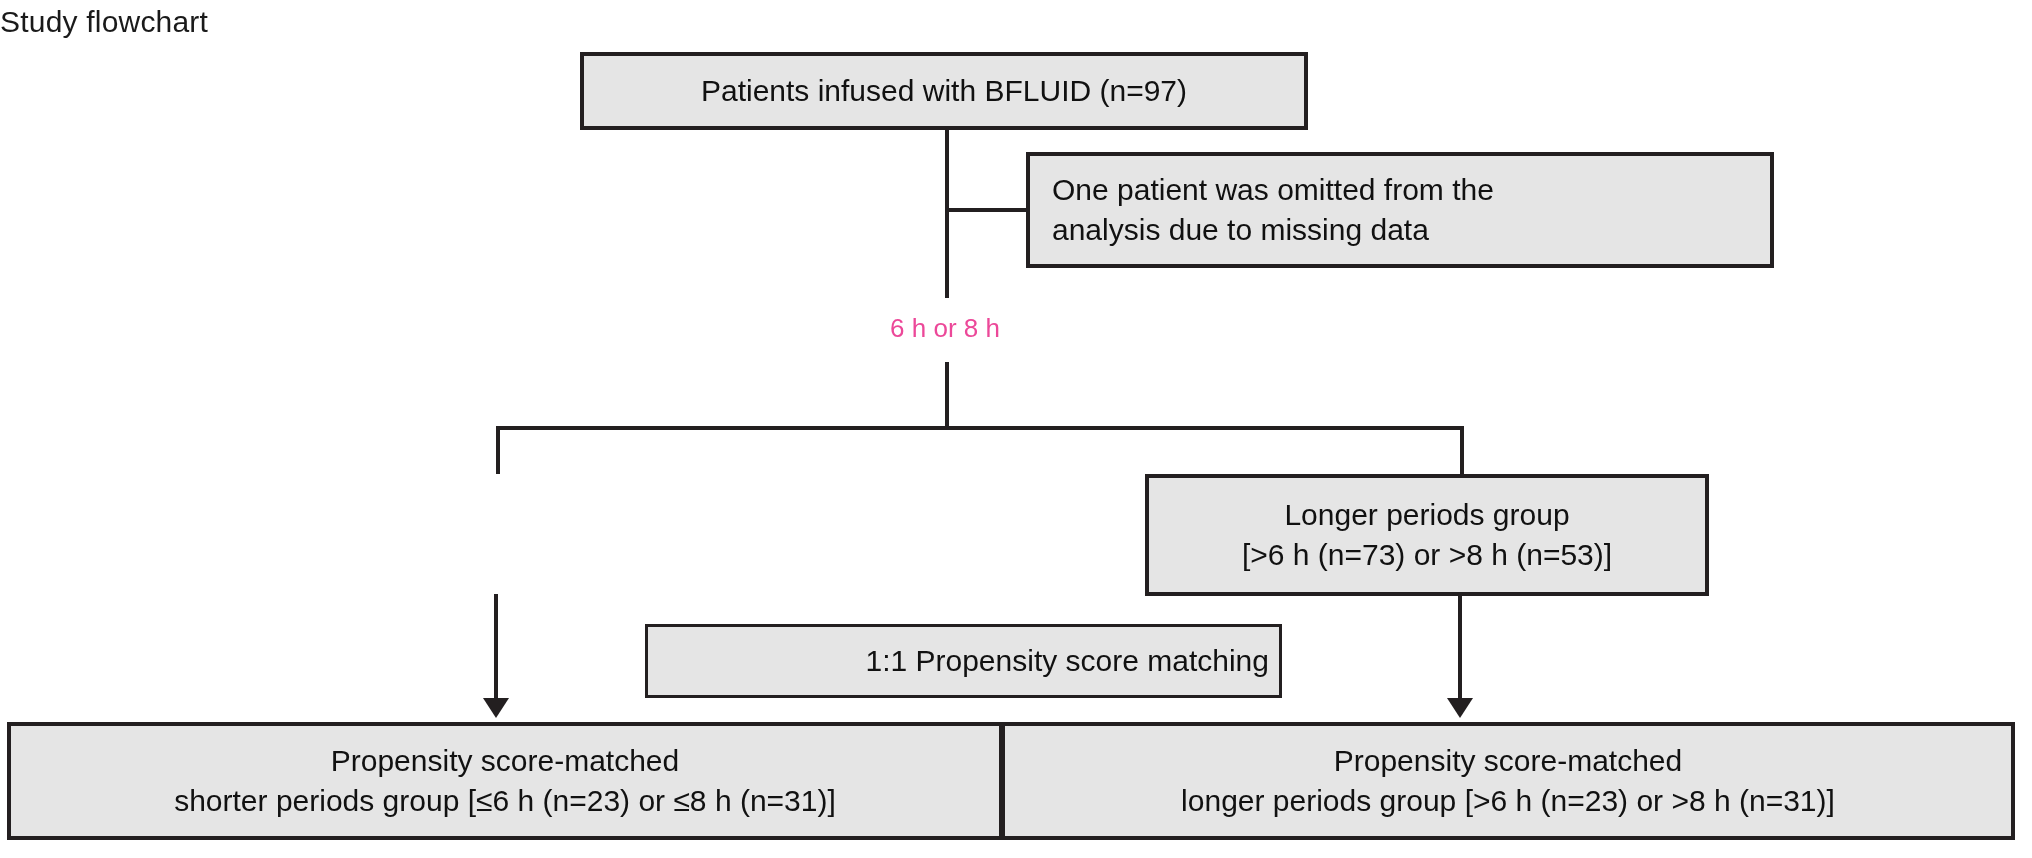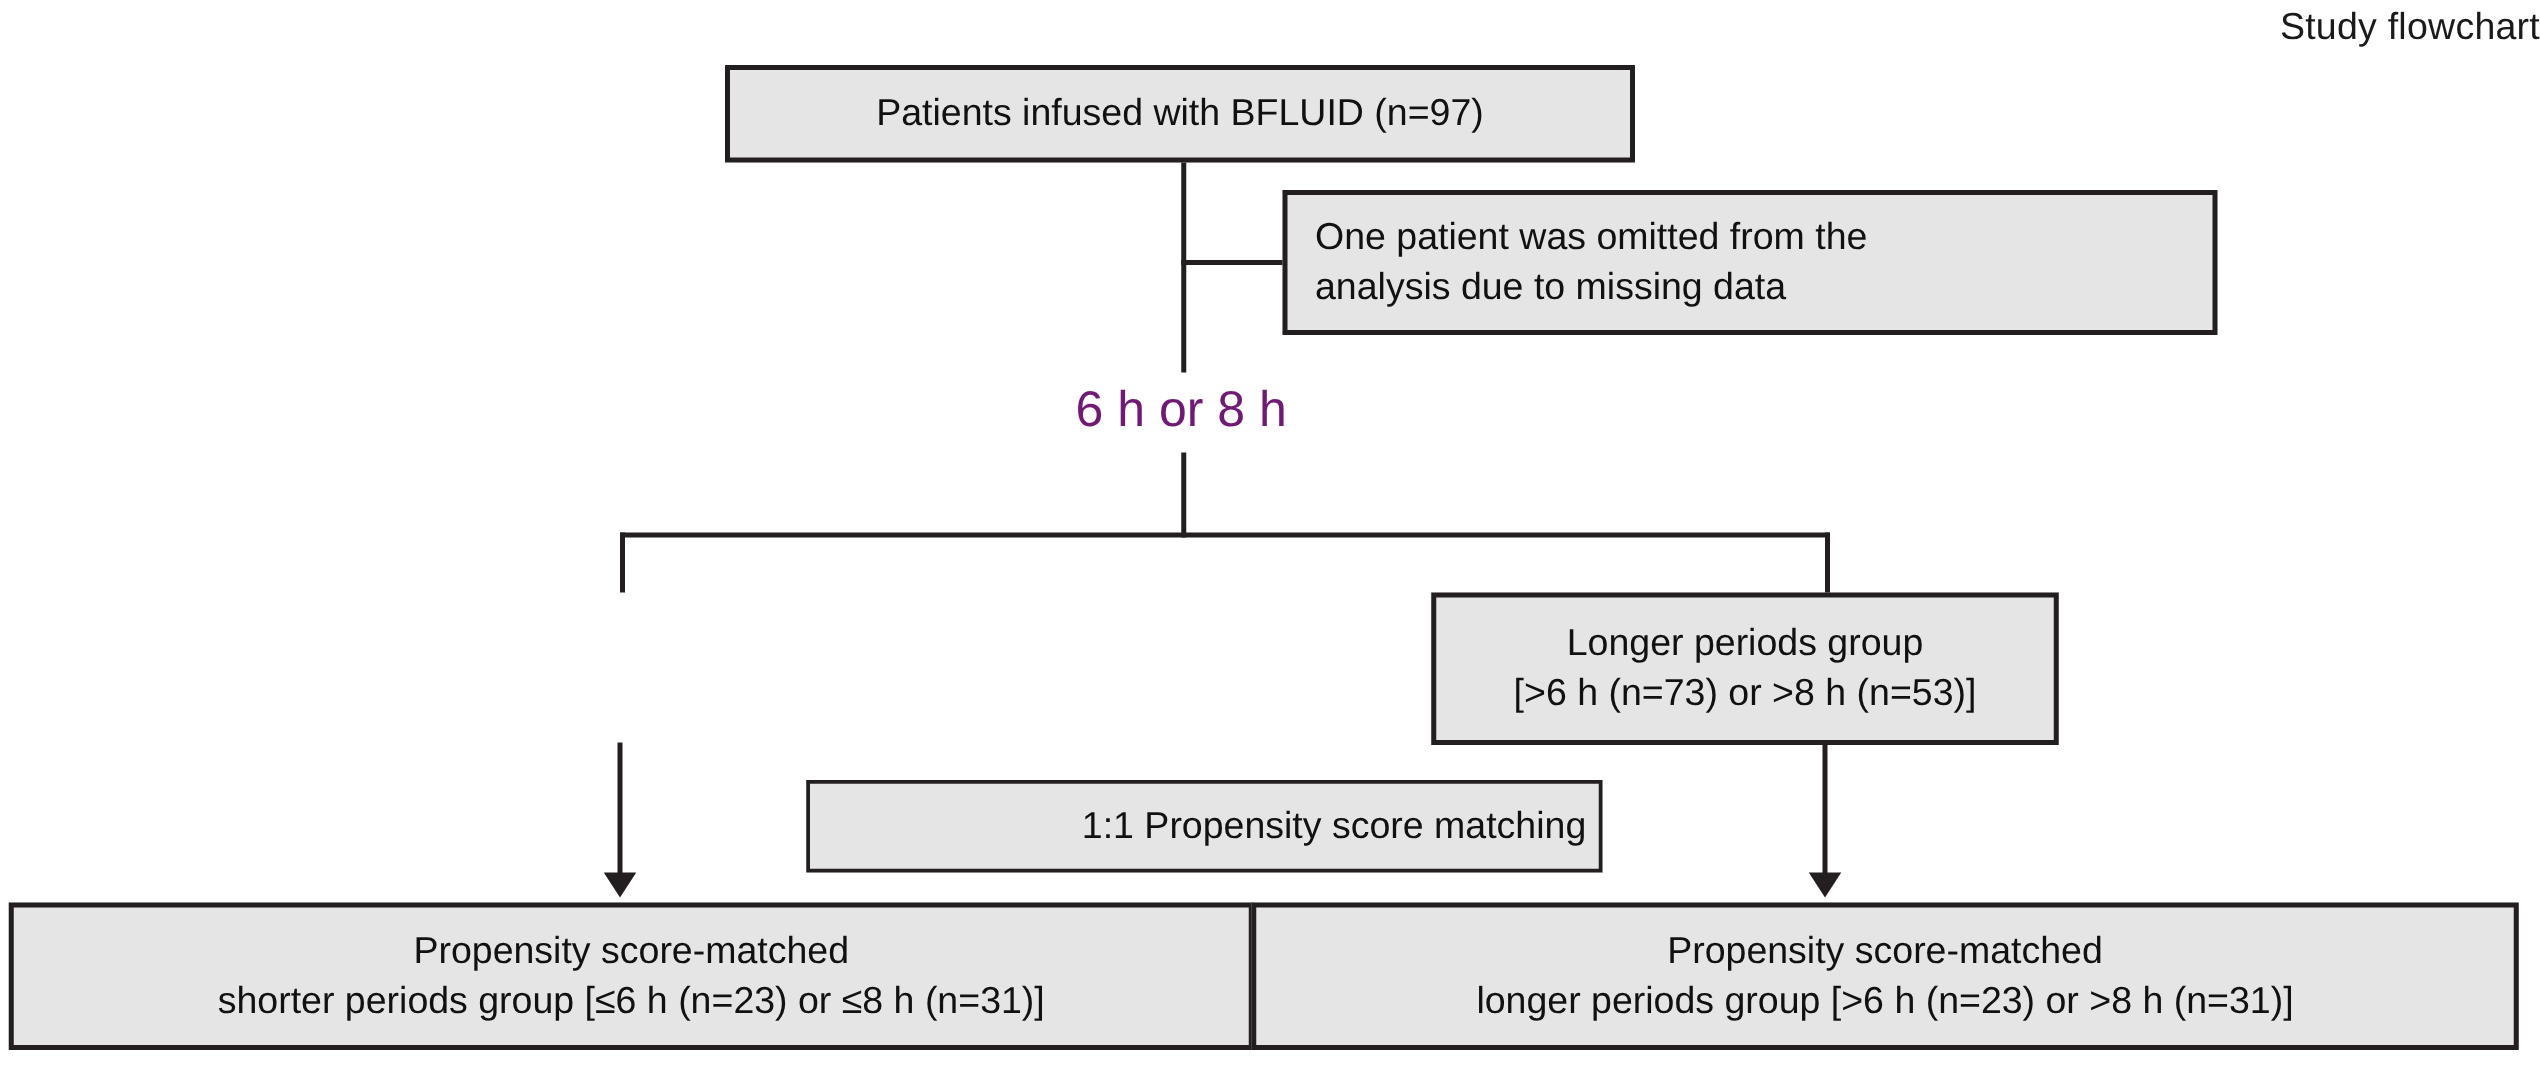--- a/index.html
+++ b/index.html
@@ -16,21 +16,21 @@
     width: 2032px;
     height: 858px;
     background: #ffffff;
     overflow: hidden;
   }
   .title {
     position: absolute;
     left: 0;
     top: 4px;
     width: 2032px;
-    text-align: right;
+    text-align: left;
     font-size: 30px;
     line-height: 36px;
     color: #1a1a1a;
     letter-spacing: 0.2px;
   }
   .node {
     position: absolute;
     box-sizing: border-box;
     background: #e5e5e5;
     border: 4px solid #231f20;
@@ -69,24 +69,24 @@
   .arrowhead {
     position: absolute;
     width: 0;
     height: 0;
     border-left: 13px solid transparent;
     border-right: 13px solid transparent;
     border-top: 20px solid #231f20;
   }
   .branch-label {
     position: absolute;
-    font-size: 40px;
+    font-size: 26px;
     line-height: 36px;
     text-align: center;
-    color: #701a75;
+    color: #ec4899;
     white-space: nowrap;
   }
 </style>
 </head>
 <body>
 
 <div id="root">
 
   <div class="title">Study flowchart</div>
 
@@ -107,21 +107,21 @@
 
   <div class="edge v" style="left:945px; top:362px; width:4px; height:68px;"></div>
 
   <div class="edge h" style="left:496px; top:426px; width:968px; height:4px;"></div>
 
   <div class="edge v" style="left:496px; top:426px; width:4px; height:48px;"></div>
 
   <div class="edge v" style="left:1460px; top:426px; width:4px; height:50px;"></div>
 
 
-  <div class="node" style="left:1145px; top:474px; width:502px; height:122px;">
+  <div class="node" style="left:1145px; top:474px; width:564px; height:122px;">
     <span class="node-text">Longer periods group
 [&gt;6 h (n=73) or &gt;8 h (n=53)]</span>
   </div>
 
   <div class="node thin" style="left:645px; top:624px; width:637px; height:74px;">
     <span class="node-text">1:1 Propensity score matching</span>
   </div>
 
   <div class="edge v" style="left:494px; top:594px; width:4px; height:108px;"></div>
   <div class="arrowhead" style="left:483px; top:698px;"></div>

